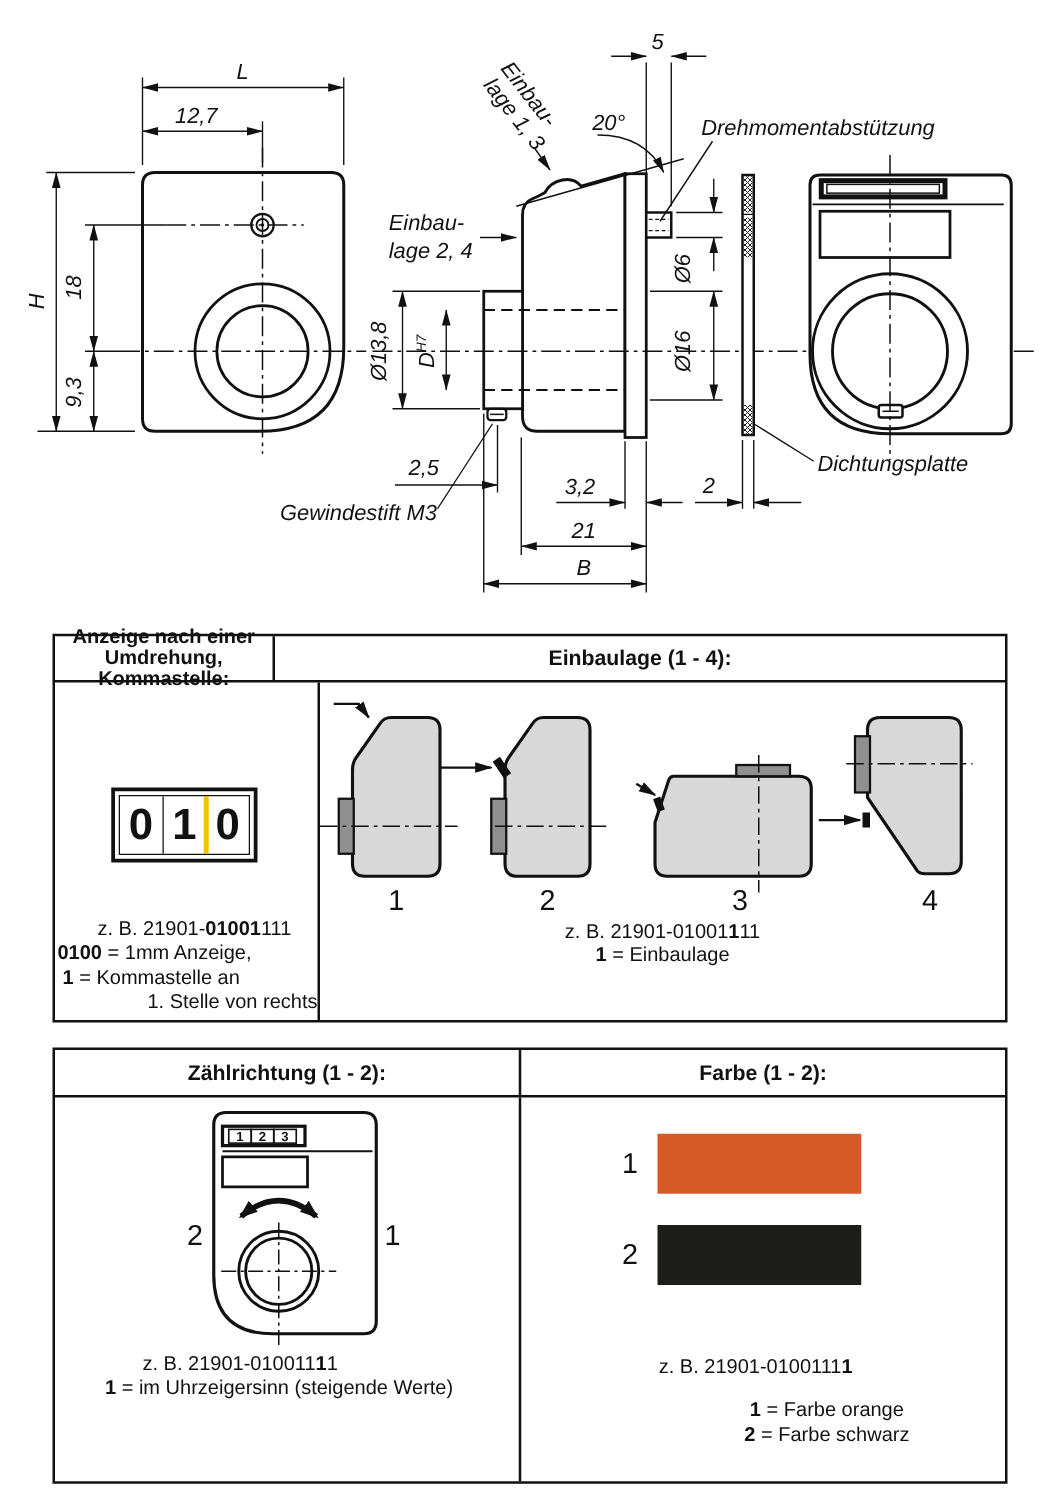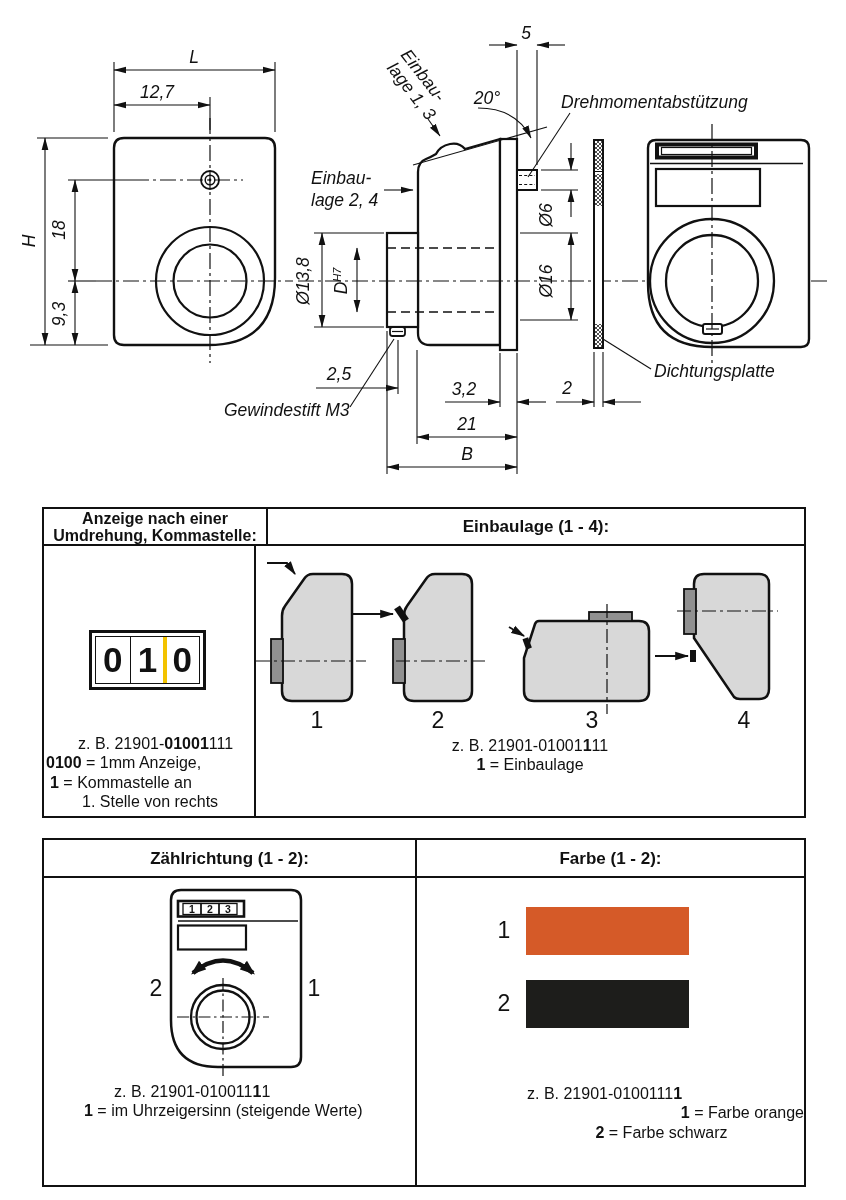--- a/index.html
+++ b/index.html
@@ -12,21 +12,21 @@
   .dim-s{font-style:italic;font-size:11px}
   
   .tbl{position:absolute;border:2.5px solid #111;background:#fff}
   #t1{left:42px;top:507px;width:764px;height:311px}
   #t2{left:42px;top:838px;width:764px;height:349px}
   .thead{display:flex;border-bottom:2.5px solid #111}
   #t1 .thead{height:37px}
   #t2 .thead{height:38px}
   .th{display:flex;flex-direction:column;align-items:center;justify-content:center;font-weight:bold;font-size:16px;line-height:17px;text-align:center}
   .th-single{font-size:17px}
-  #t1 .th-left{width:224px;border-right:2.5px solid #111}
+  #t1 .th-left{width:176px;border-right:2.5px solid #111}
   #t2 .th-left{width:373px;border-right:2.5px solid #111}
   .th-right{flex:1}
   .tbody{display:flex;position:relative;height:calc(100% - 38px)}
   #t1 .tbody{height:calc(100% - 37px)}
   .td{position:relative}
   #t1 .td-left{width:212px;border-right:2.5px solid #111}
   #t2 .td-left{width:373px;border-right:2.5px solid #111}
   .td-right{flex:1}
   .caption{position:absolute;font-size:16px;line-height:19.4px;left:0;right:0;color:#111}
   .caption b{font-weight:bold}
@@ -219,21 +219,21 @@
             <div class="digit d1">0</div>
             <div class="digit d2">1</div>
             <div class="digit d3">0</div>
             <div class="comma-marker"></div>
           </div>
         </div>
         <div class="caption" style="top:188px">
             <div style="margin-left: 34px; text-align: left; white-space: nowrap;"><span>z. B. 21901-</span><b>01001</b><span>111</span></div>
             <div style="margin-left: 2px; text-align: left; white-space: nowrap;"><b>0100</b><span> = 1mm Anzeige,</span></div>
             <div style="margin-left: 6px; text-align: left; white-space: nowrap;"><b>1</b><span> = Kommastelle an</span></div>
-            <div style="margin-left: 38px; text-align: left; white-space: nowrap;"><span>1. Stelle von rechts</span></div>
+            <div style="margin-left: 38px; text-align: right; white-space: nowrap;"><span>1. Stelle von rechts</span></div>
           </div>
       </div>
       <div class="td td-right">
         <svg width="547" height="190" viewBox="0 0 547 190" style="position:absolute;top:0;left:0">
           <defs>
             <marker id="ar2" viewBox="0 0 12 8" markerWidth="14" markerHeight="10" refX="11" refY="4" orient="auto-start-reverse" markerUnits="userSpaceOnUse">
               <path d="M0 0.4 L12 4 L0 7.6 Z" fill="#111"></path>
             </marker>
           </defs>
           <g stroke="#111">
@@ -318,20 +318,20 @@
             <div style="margin-left: 40px; text-align: left; white-space: nowrap;"><b>1</b><span> = im Uhrzeigersinn (steigende Werte)</span></div>
           </div>
       </div>
       <div class="td td-right">
         <div class="swnum" style="top:39px">1</div>
         <div class="swatch" style="top: 29px; background: rgb(213, 90, 40);"></div>
         <div class="swnum" style="top:112px">2</div>
         <div class="swatch" style="top: 102px; background: rgb(29, 29, 27);"></div>
         <div class="caption" style="top:206px">
             <div style="margin-left: 110px; text-align: left; white-space: nowrap;"><span>z. B.  21901-0100111</span><b>1</b></div>
-            <div style="margin-left: 102px; text-align: right; white-space: nowrap;"><b>1</b><span> = Farbe orange</span></div>
+            <div style="margin-left: 102px; text-align: center; white-space: nowrap; margin-top: 16px;"><b>1</b><span> = Farbe orange</span></div>
             <div style="margin-left: 102px; text-align: center; white-space: nowrap;"><b>2</b><span> = Farbe schwarz</span></div>
           </div>
       </div>
     </div>
   </div>
 
 </div>
 
 </body></html>

